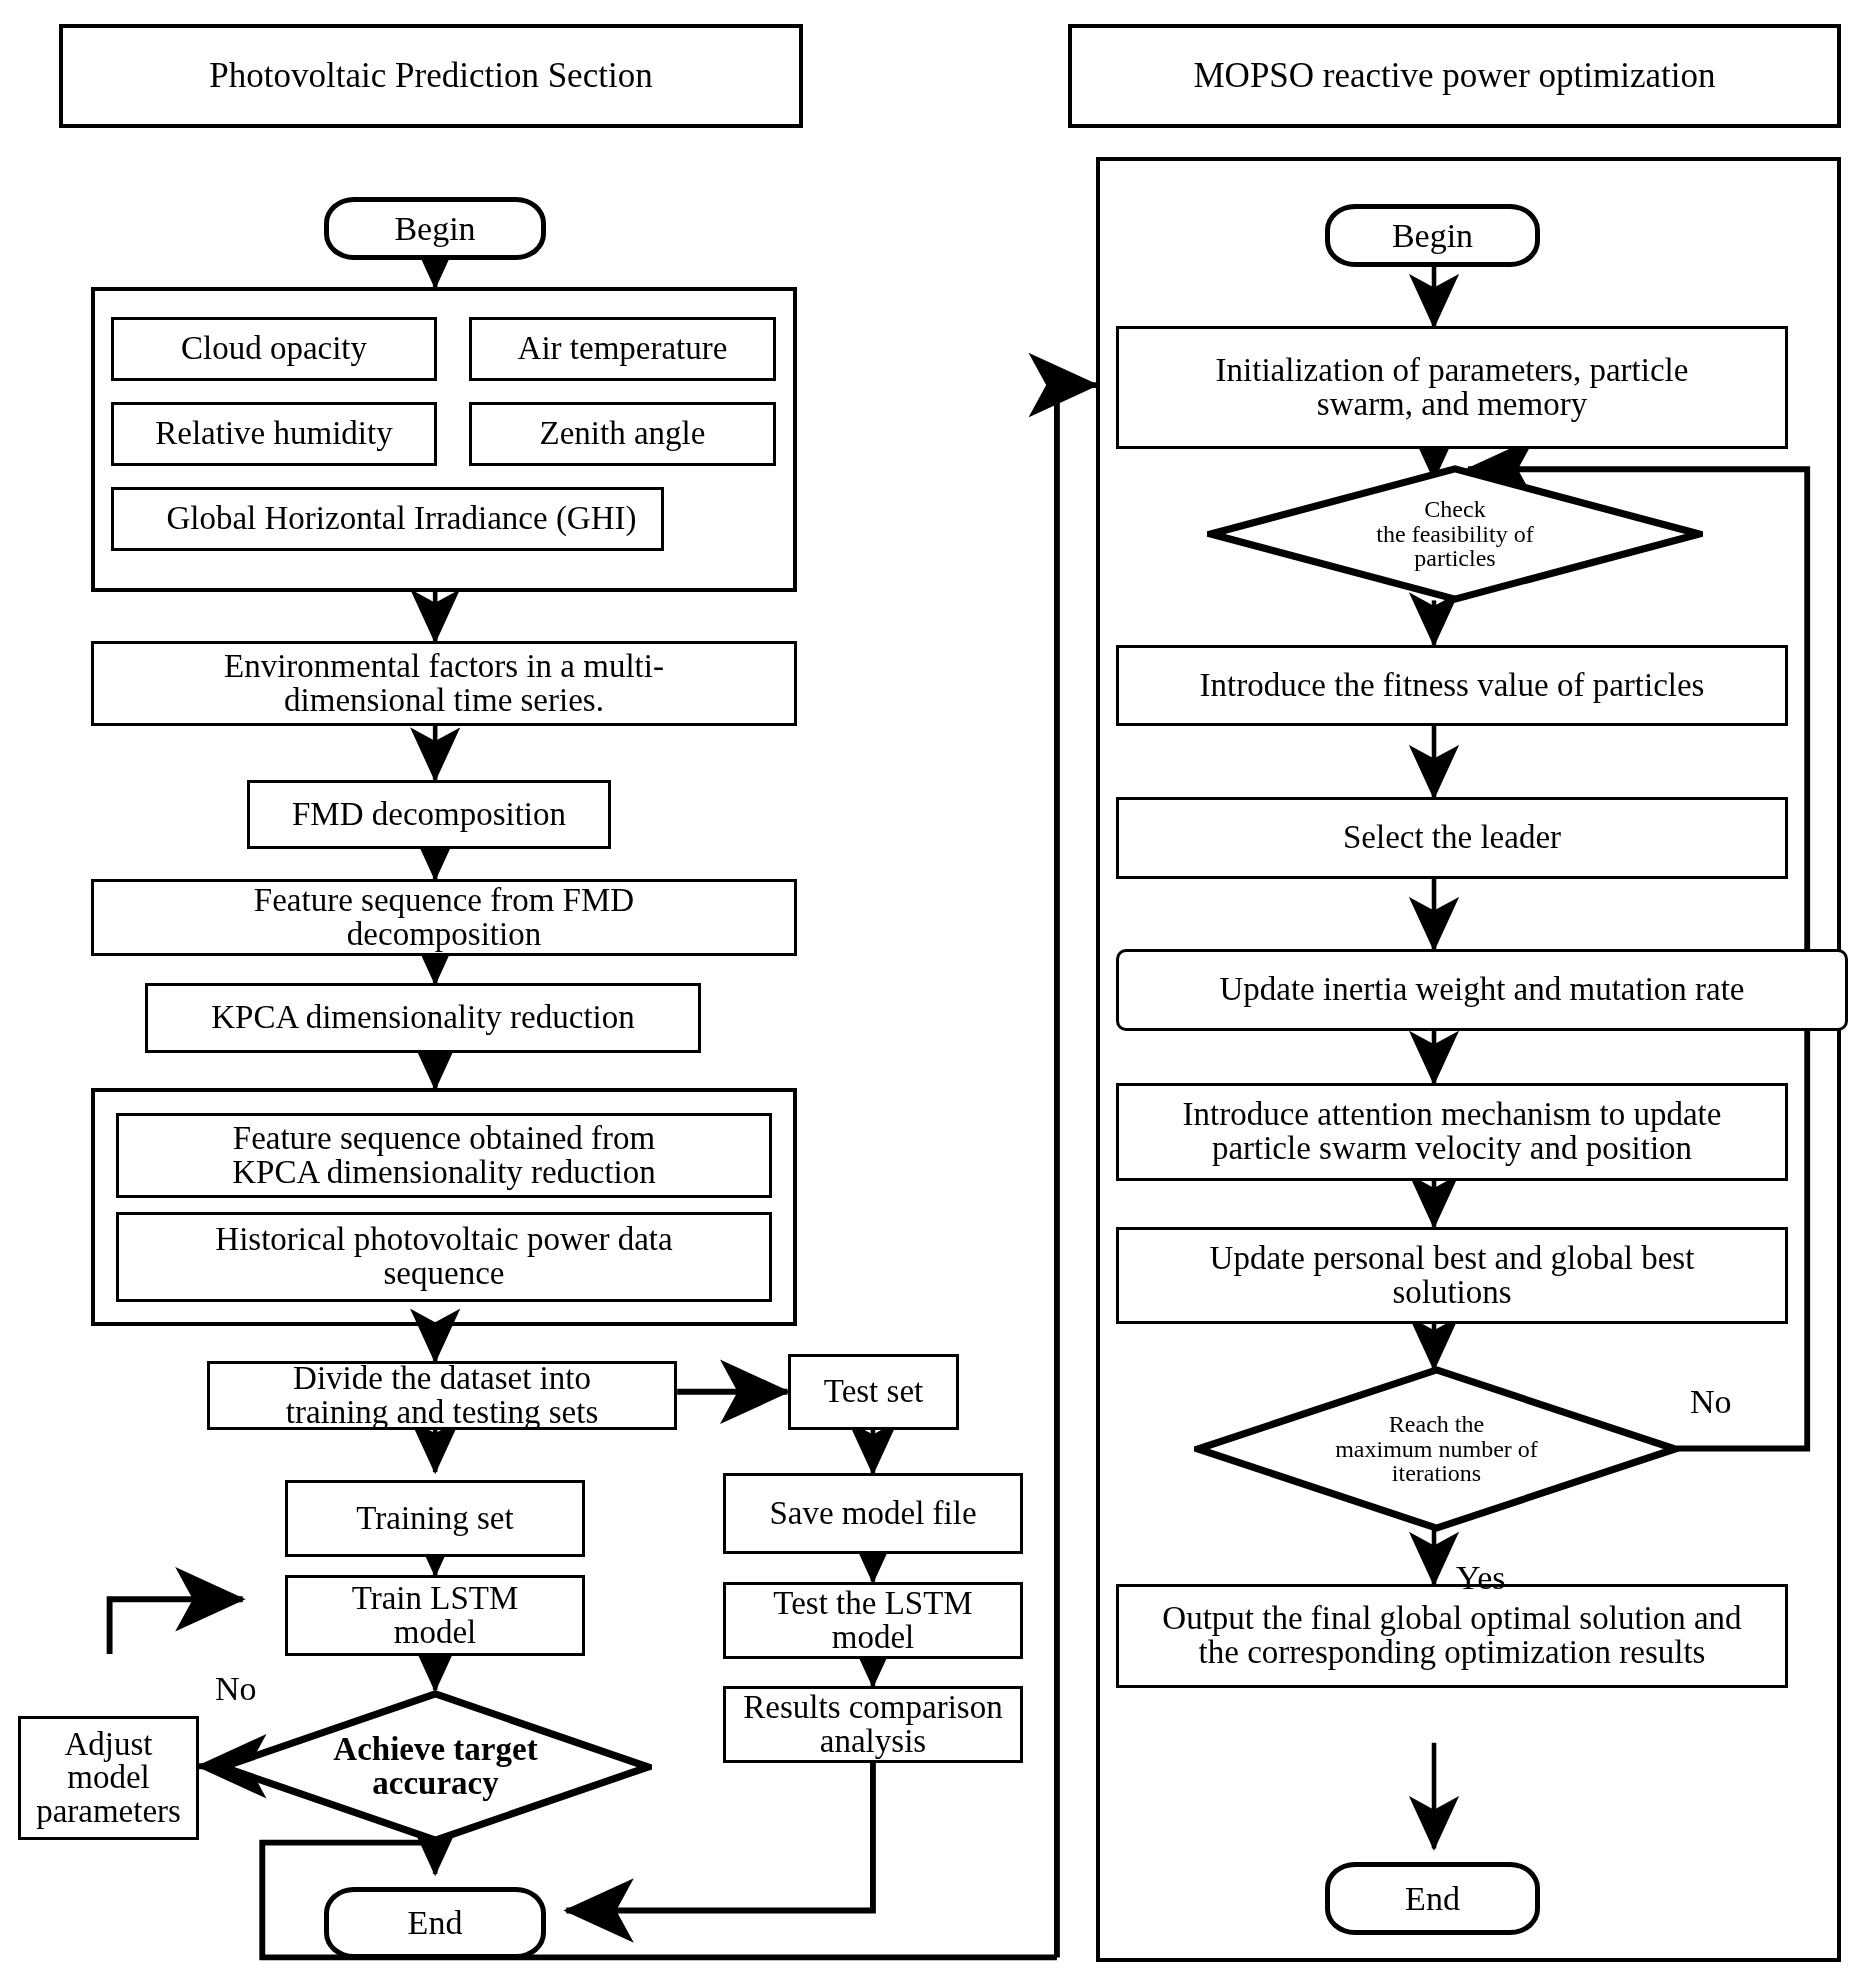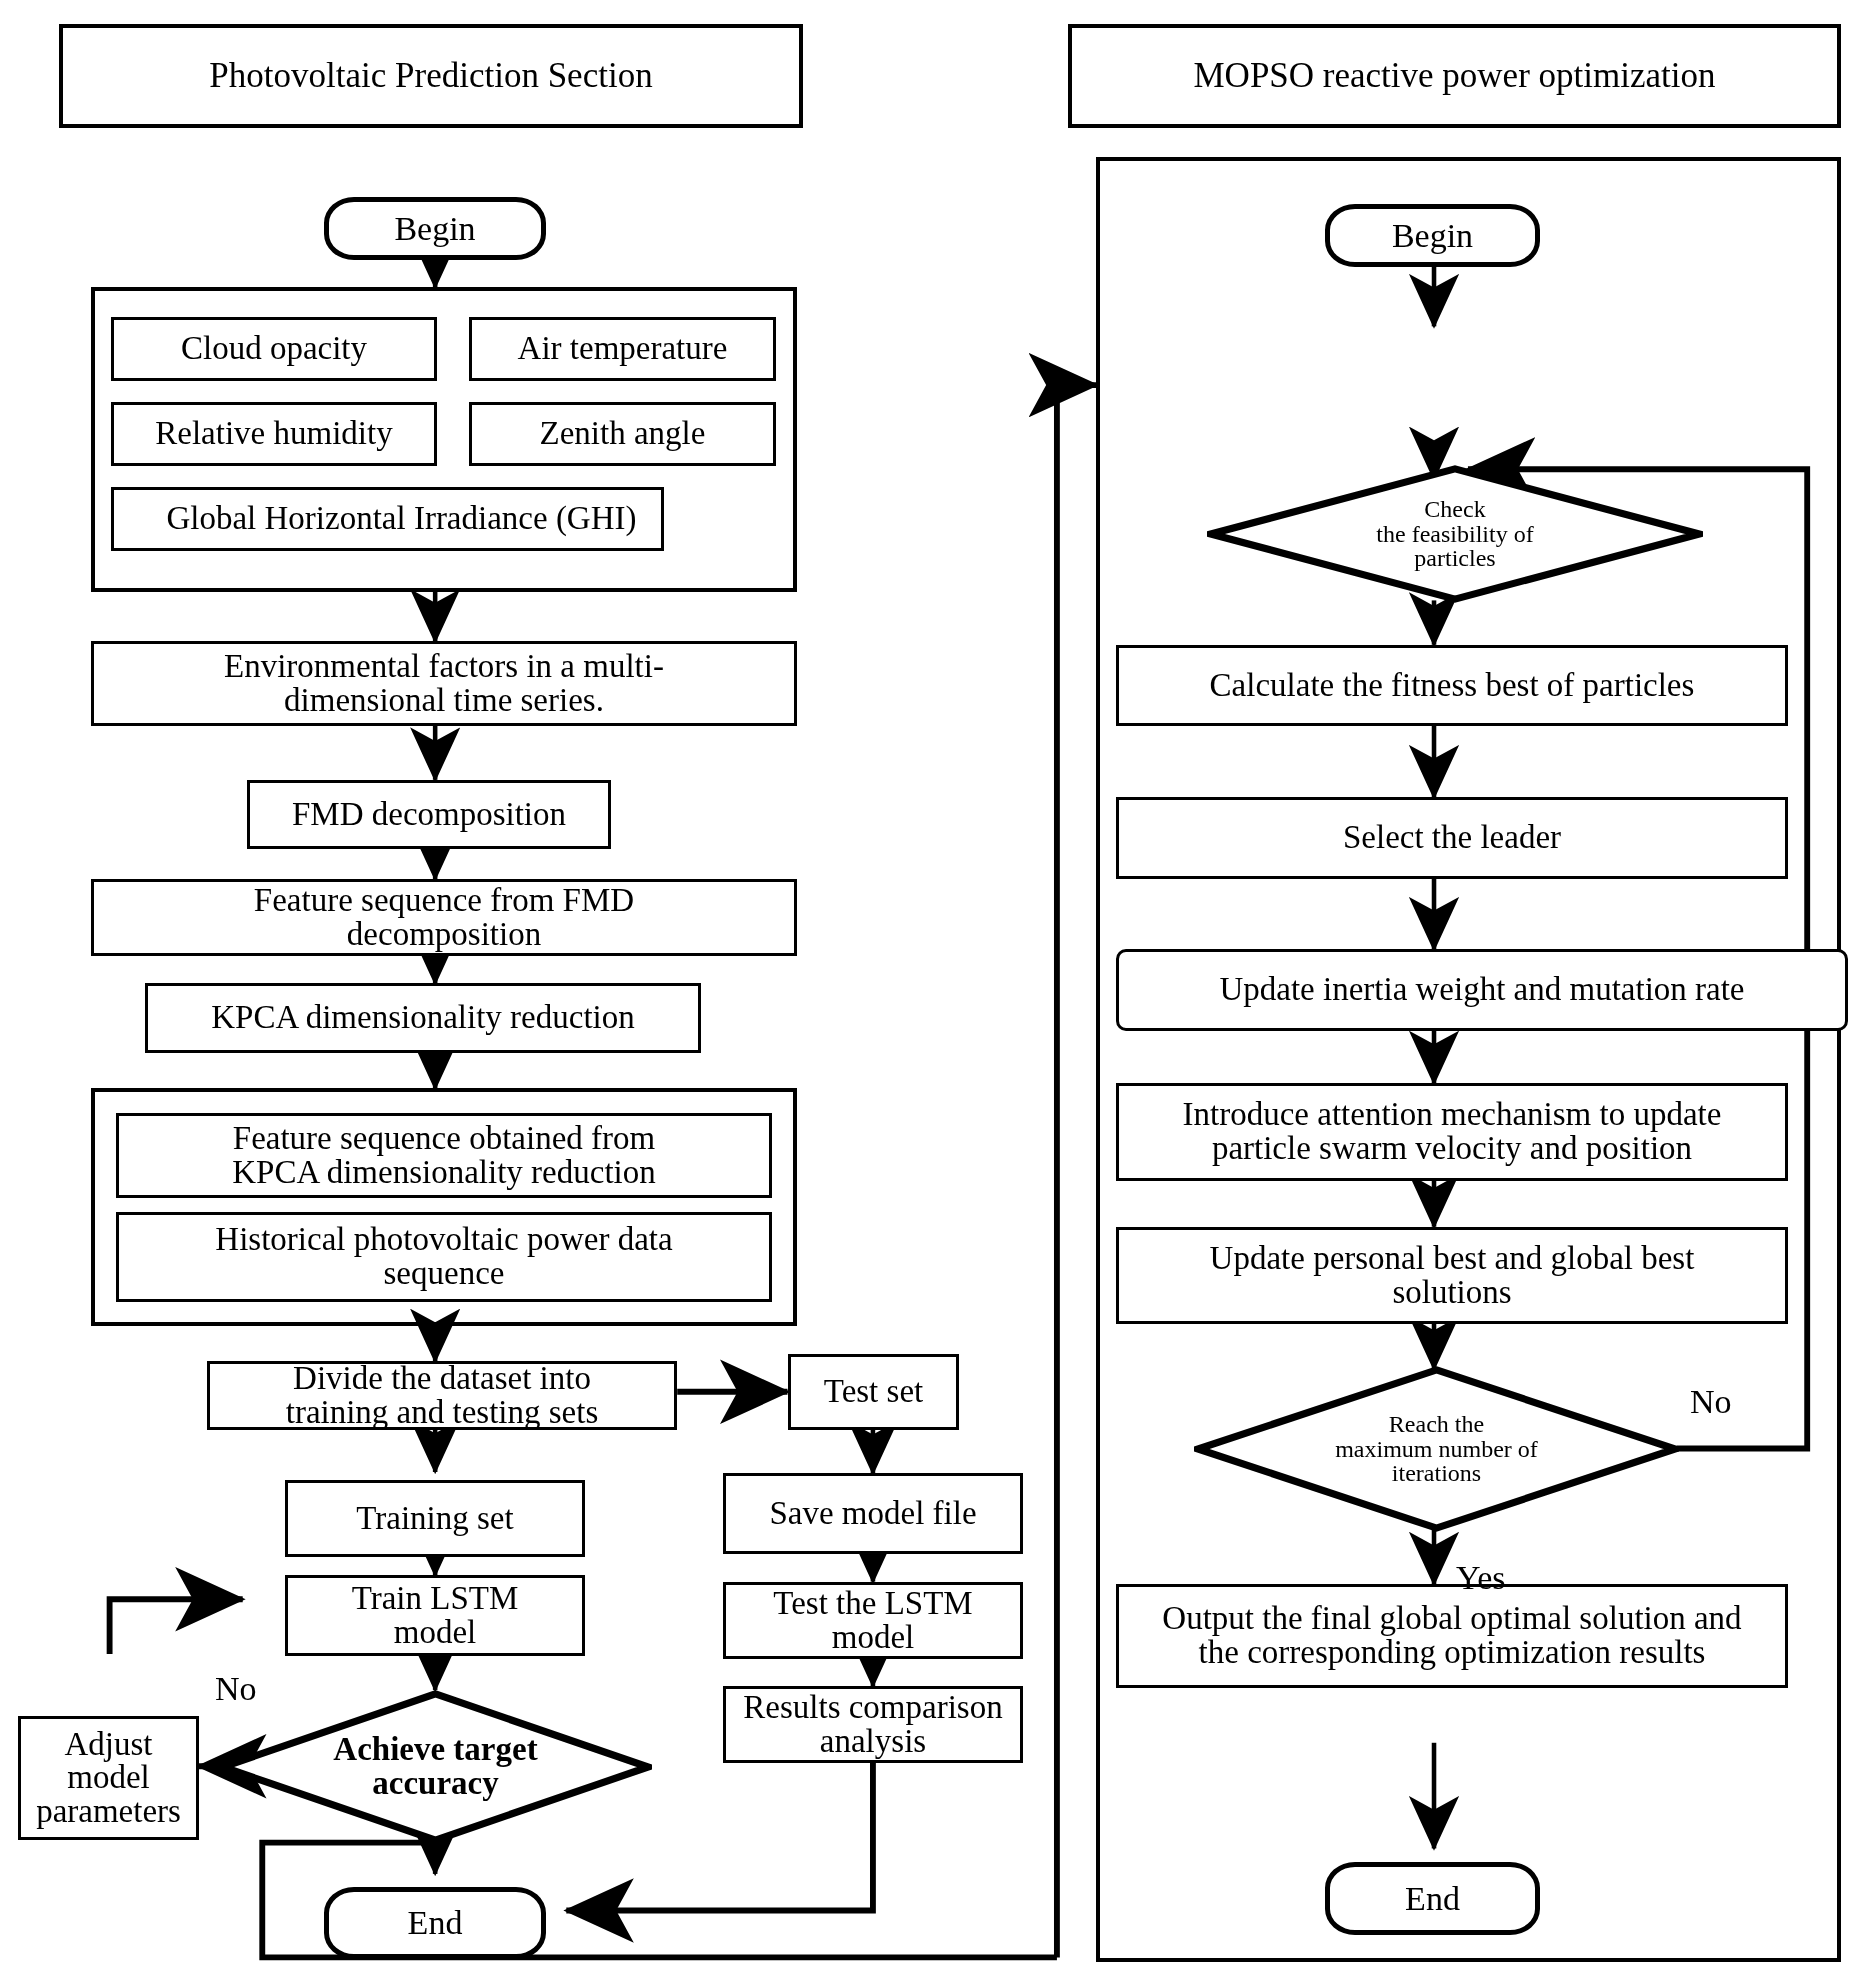--- a/index.html
+++ b/index.html
@@ -298,32 +298,36 @@
   <div class="panel-header f54" style="left:1068px; top:23.5px; width:773px; height:104px;">
     <span class="txt">MOPSO reactive power optimization</span>
   </div>
 
   <div class="container" style="left:1096px; top:157px; width:745px; height:1805px;"></div>
 
   <div class="terminator f52" style="left:1325px; top:191px; width:215px; height:63px;">
     <span class="txt">Begin</span>
   </div>
 
+  <div class="node f50" style="left:1116px; top:326px; width:672px; height:123px;">
+    <span class="txt">Initialization of parameters, particle
+swarm, and memory</span>
+  </div>
 
   <div class="diamond" style="left:1207px; top:465px; width:496px; height:138px;">
     <svg class="dshape" viewBox="0 0 760 212" preserveAspectRatio="none">
       <polygon points="380,6 754,106 380,206 6,106" fill="#fff" stroke="#000" stroke-width="11"></polygon>
     </svg>
     <div class="dlabel f48" style="white-space:pre-line;">Check
 the feasibility of
 particles</div>
   </div>
 
   <div class="node f50" style="left:1116px; top:645px; width:672px; height:81px;">
-    <span class="txt">Calculate the fitness best of particles</span>
+    <span class="txt">Introduce the fitness value of particles</span>
   </div>
 
   <div class="node f50" style="left:1116px; top:797px; width:672px; height:82px;">
     <span class="txt">Select the leader</span>
   </div>
 
   <div class="node f50" style="left:1116px; top:949px; width:732px; height:82px;border-radius:10px;">
     <span class="txt">Update inertia weight and mutation rate</span>
   </div>
 

